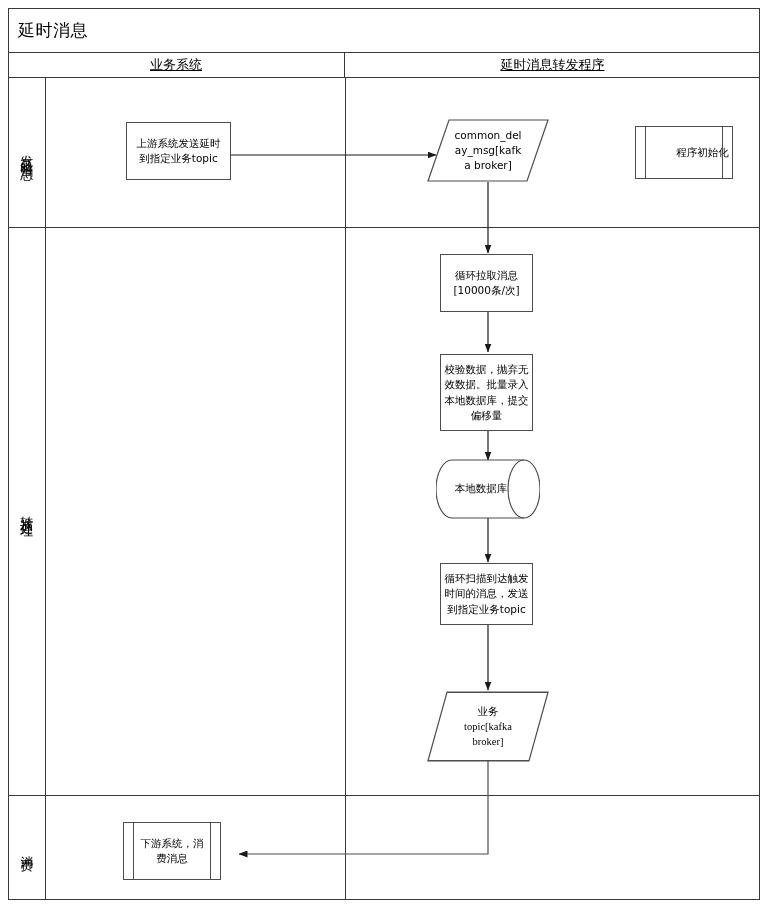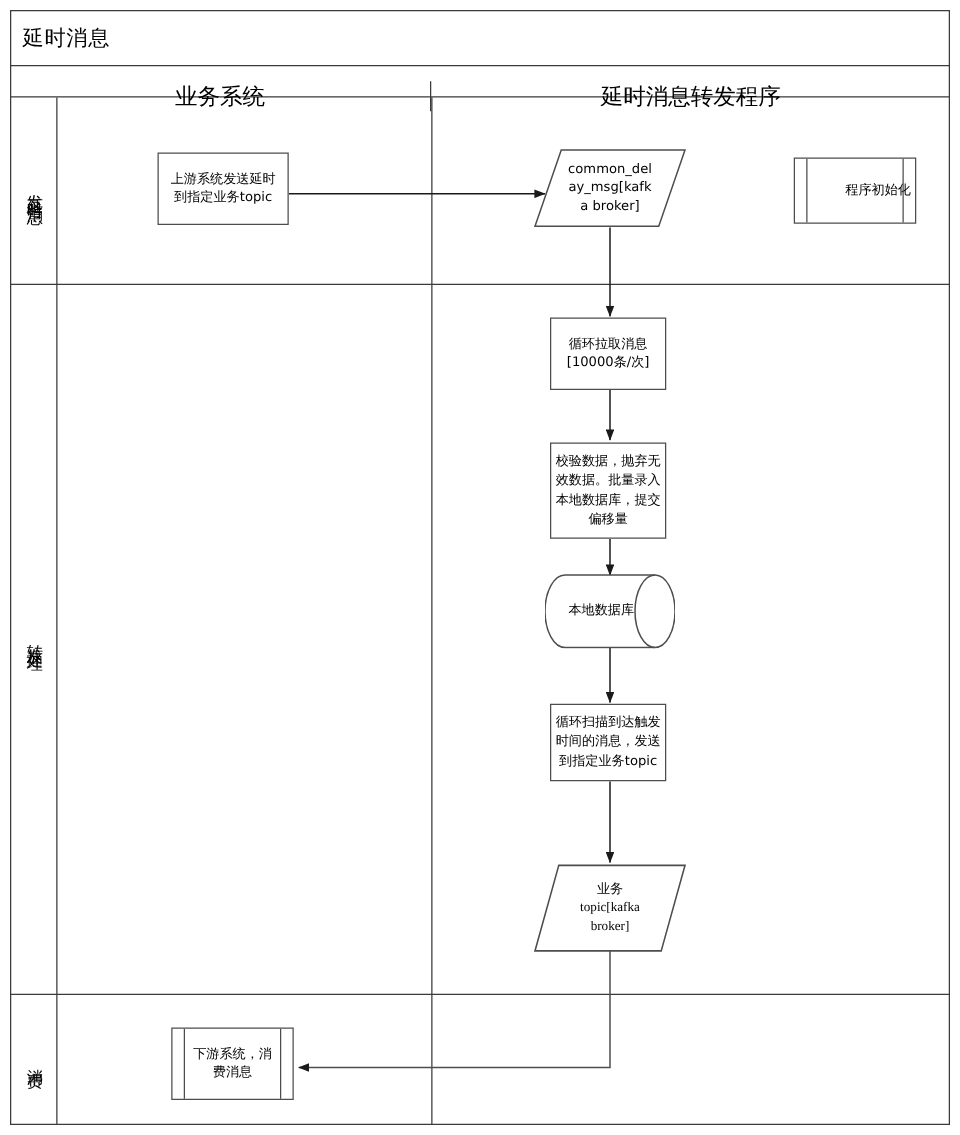--- a/index.html
+++ b/index.html
@@ -50,28 +50,29 @@
     position: absolute;
     left: 8px;
     top: 53px;
     width: 752px;
     height: 25px;
     box-sizing: border-box;
     border-bottom: 1.5px solid #3a3a3a;
   }
   .phase-cell {
     position: absolute;
-    top: 12px;
+    top: 0;
     height: 100%;
     display: flex;
     align-items: center;
     justify-content: center;
-    font-size: 18px;
-    color: #000000;
-    box-sizing: border-box;
+    font-size: 13px;
+    color: #000000;
+    box-sizing: border-box;
+    text-decoration: underline;
   }
   .phase-cell.biz   { left: 0px;   width: 337px; border-right: 1.5px solid #3a3a3a; }
   .phase-cell.relay { left: 337px; width: 415px; }
 
   
   .lane-label-divider {
     position: absolute;
     left: 45px;
     top: 78px;
     width: 0;
@@ -281,18 +282,18 @@
 
   <div class="node data" style="left:427px; top:691px; width:122px; height:71px;font-family:Liberation Serif, serif;">
     <svg viewBox="0 0 122 55" preserveAspectRatio="none">
       <polygon points="20,1 121,1 102,54 1,54" fill="#ffffff" stroke="#4d4d4d" stroke-width="1.2"></polygon>
     </svg>
     <div class="label" style="white-space:pre-line;">业务
 topic[kafka
 broker]</div>
   </div>
 
-  <div class="node predef" style="left:137px; top:822px; width:98px; height:58px;">
+  <div class="node predef" style="left:123px; top:822px; width:98px; height:58px;">
     <div class="label" style="white-space:pre-line;">下游系统，消
 费消息</div>
   </div>
 
 </div>
 
 </body></html>

